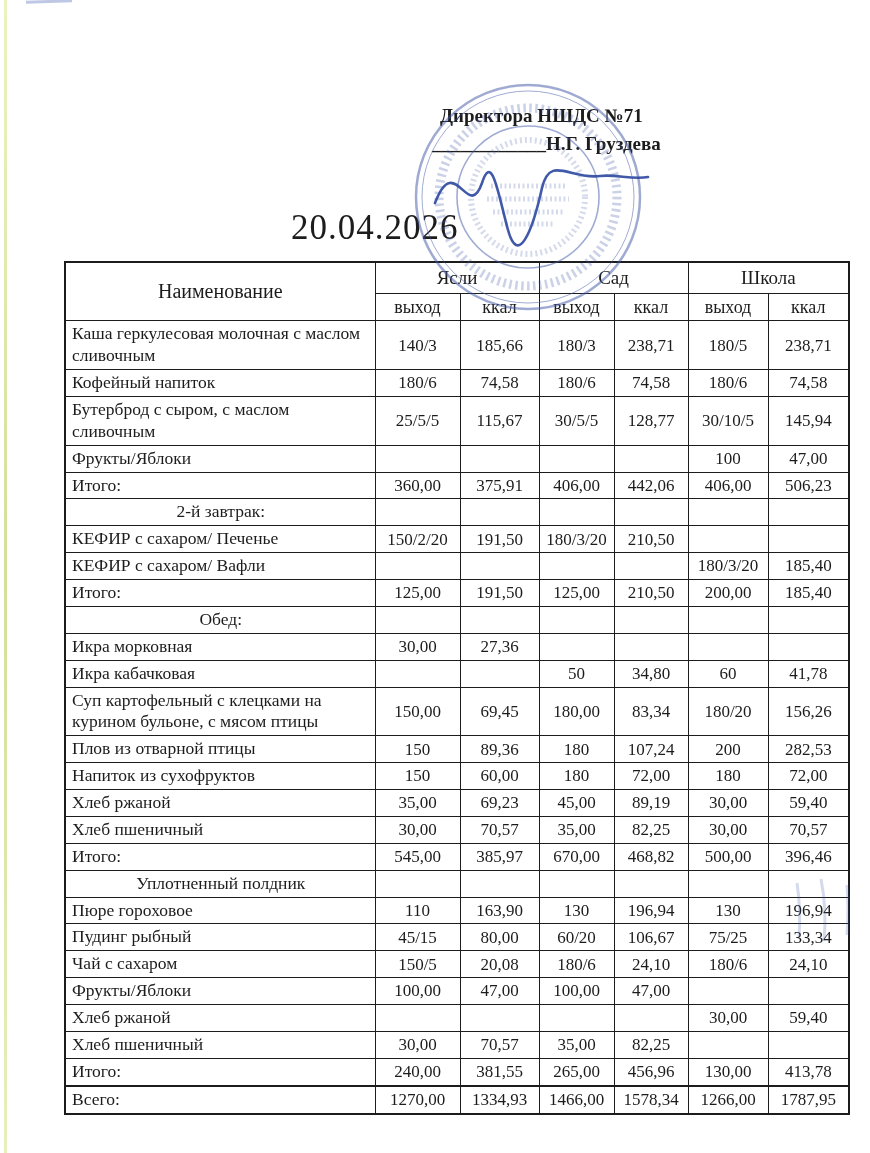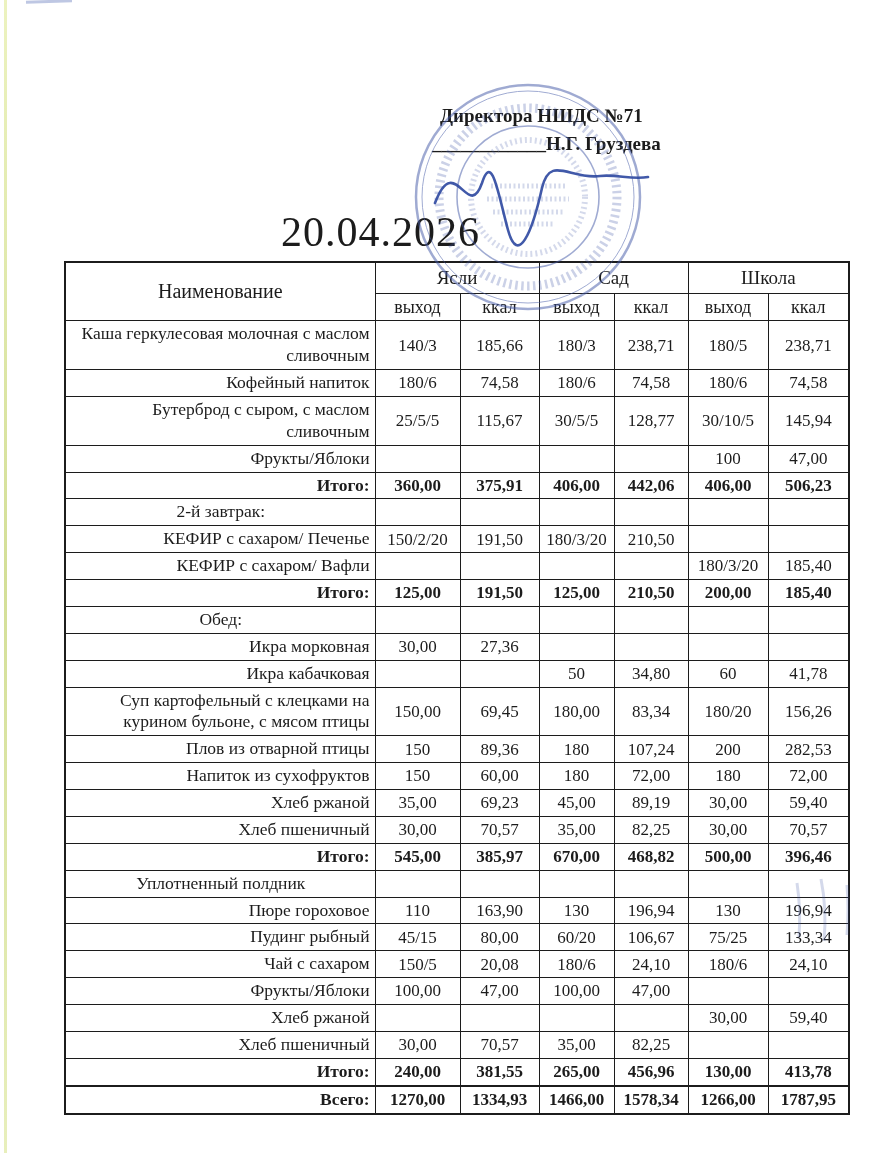--- a/index.html
+++ b/index.html
@@ -14,40 +14,40 @@
   .corner-mark{position:absolute;left:26px;top:0;width:46px;height:3px;
     background:#7d90c8;opacity:.5;transform:rotate(-2deg)}
 
   
   .approval{position:absolute;left:432px;top:102px;width:340px;
     font-weight:bold;font-size:19px;line-height:1.45;z-index:3}
   .approval .l1{padding-left:120px}
   .approval .l2{padding-left:8px}
   .approval .l3{padding-left:0}
 
-  .doc-date{position:absolute;left:281px;top:208px;font-size:42px;
+  .doc-date{position:absolute;left:291px;top:208px;font-size:35px;
     letter-spacing:1px;z-index:3}
 
   
   .stamp{position:absolute;left:403px;top:72px;z-index:6;pointer-events:none}
   .signature{position:absolute;left:420px;top:138px;z-index:7;pointer-events:none}
   .bleed{position:absolute;left:785px;top:875px;z-index:6;pointer-events:none;opacity:.22}
 
   
   .menu-table{position:absolute;left:64px;top:261px;width:784px;z-index:2;
     border-collapse:collapse;table-layout:fixed;border:2px solid #1c1c1c}
   .menu-table th,.menu-table td{border:1px solid #1c1c1c;padding:2px 5px;
     font-size:17px;line-height:1.25;vertical-align:middle;overflow:hidden}
   .menu-table thead th{font-weight:normal;text-align:center}
   .menu-table th.name-h{font-size:20px}
   .menu-table th.group-h{font-size:19px;padding:3px 1px}
   .menu-table th.sub-h{font-size:18px}
-  .menu-table td.name{text-align:right;font-size:17.5px;padding-left:6px}
+  .menu-table td.name{text-align:left;font-size:17.5px;padding-left:6px}
   .menu-table td.val{text-align:center}
-  .menu-table tr.total td,.menu-table tr.grand td{font-weight:bold}
+  .menu-table tr.total td,.menu-table tr.grand td{font-weight:normal}
   .menu-table tr.section td.name{text-align:center;font-weight:normal}
   .menu-table tr.grand td{border-top:2px solid #1c1c1c}
 </style>
 </head>
 <body>
 
 <div class="edge-strip"></div>
 <div class="corner-mark"></div>
 
 <div class="approval">

